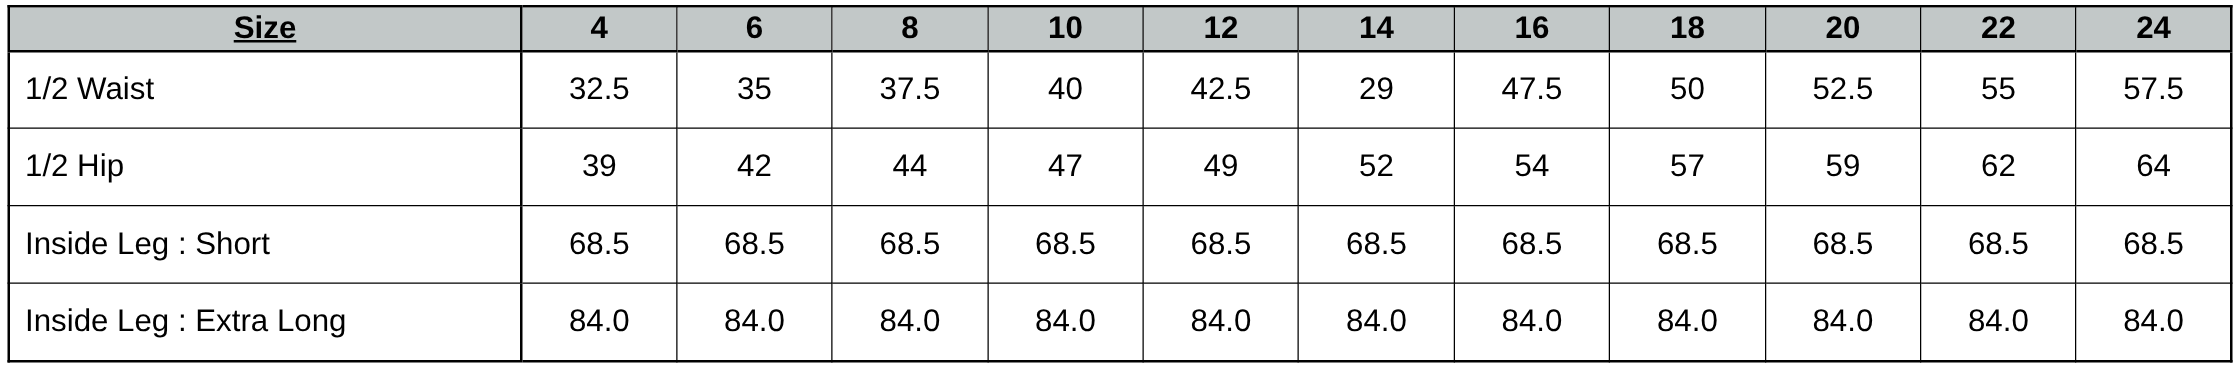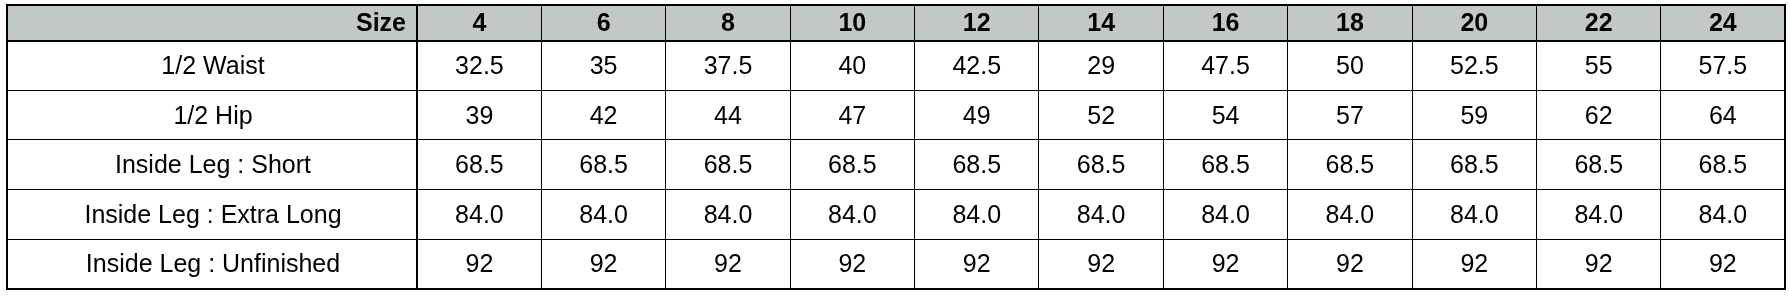--- a/index.html
+++ b/index.html
@@ -43,29 +43,30 @@
     font-weight: normal;
   }
 
   
   table.size-chart thead th {
     background: #c2c8c8;
     font-weight: bold;
     border-bottom: 2px solid #000000;
   }
   table.size-chart thead th.label-head {
-    text-align: right;
+    text-align: center;
+    text-decoration: underline;
   }
   table.size-chart thead th.size-head {
     text-align: center;
   }
 
   
   table.size-chart tbody td.row-label {
-    text-align: center;
+    text-align: left;
     border-right: 2px solid #000000;
     padding-left: 12px;
   }
   table.size-chart thead th.label-head {
     border-right: 2px solid #000000;
   }
   table.size-chart tbody td.value {
     text-align: center;
   }
 
@@ -158,29 +159,15 @@
           <td class="value">84.0</td>
           <td class="value">84.0</td>
           <td class="value">84.0</td>
           <td class="value">84.0</td>
           <td class="value">84.0</td>
           <td class="value">84.0</td>
           <td class="value">84.0</td>
           <td class="value">84.0</td>
           <td class="value">84.0</td>
         </tr>
-        <tr>
-          <td class="row-label">Inside Leg : Unfinished</td>
-          <td class="value">92</td>
-          <td class="value">92</td>
-          <td class="value">92</td>
-          <td class="value">92</td>
-          <td class="value">92</td>
-          <td class="value">92</td>
-          <td class="value">92</td>
-          <td class="value">92</td>
-          <td class="value">92</td>
-          <td class="value">92</td>
-          <td class="value">92</td>
-        </tr>
       </tbody>
   </table>
 </div>
 
 </body></html>

